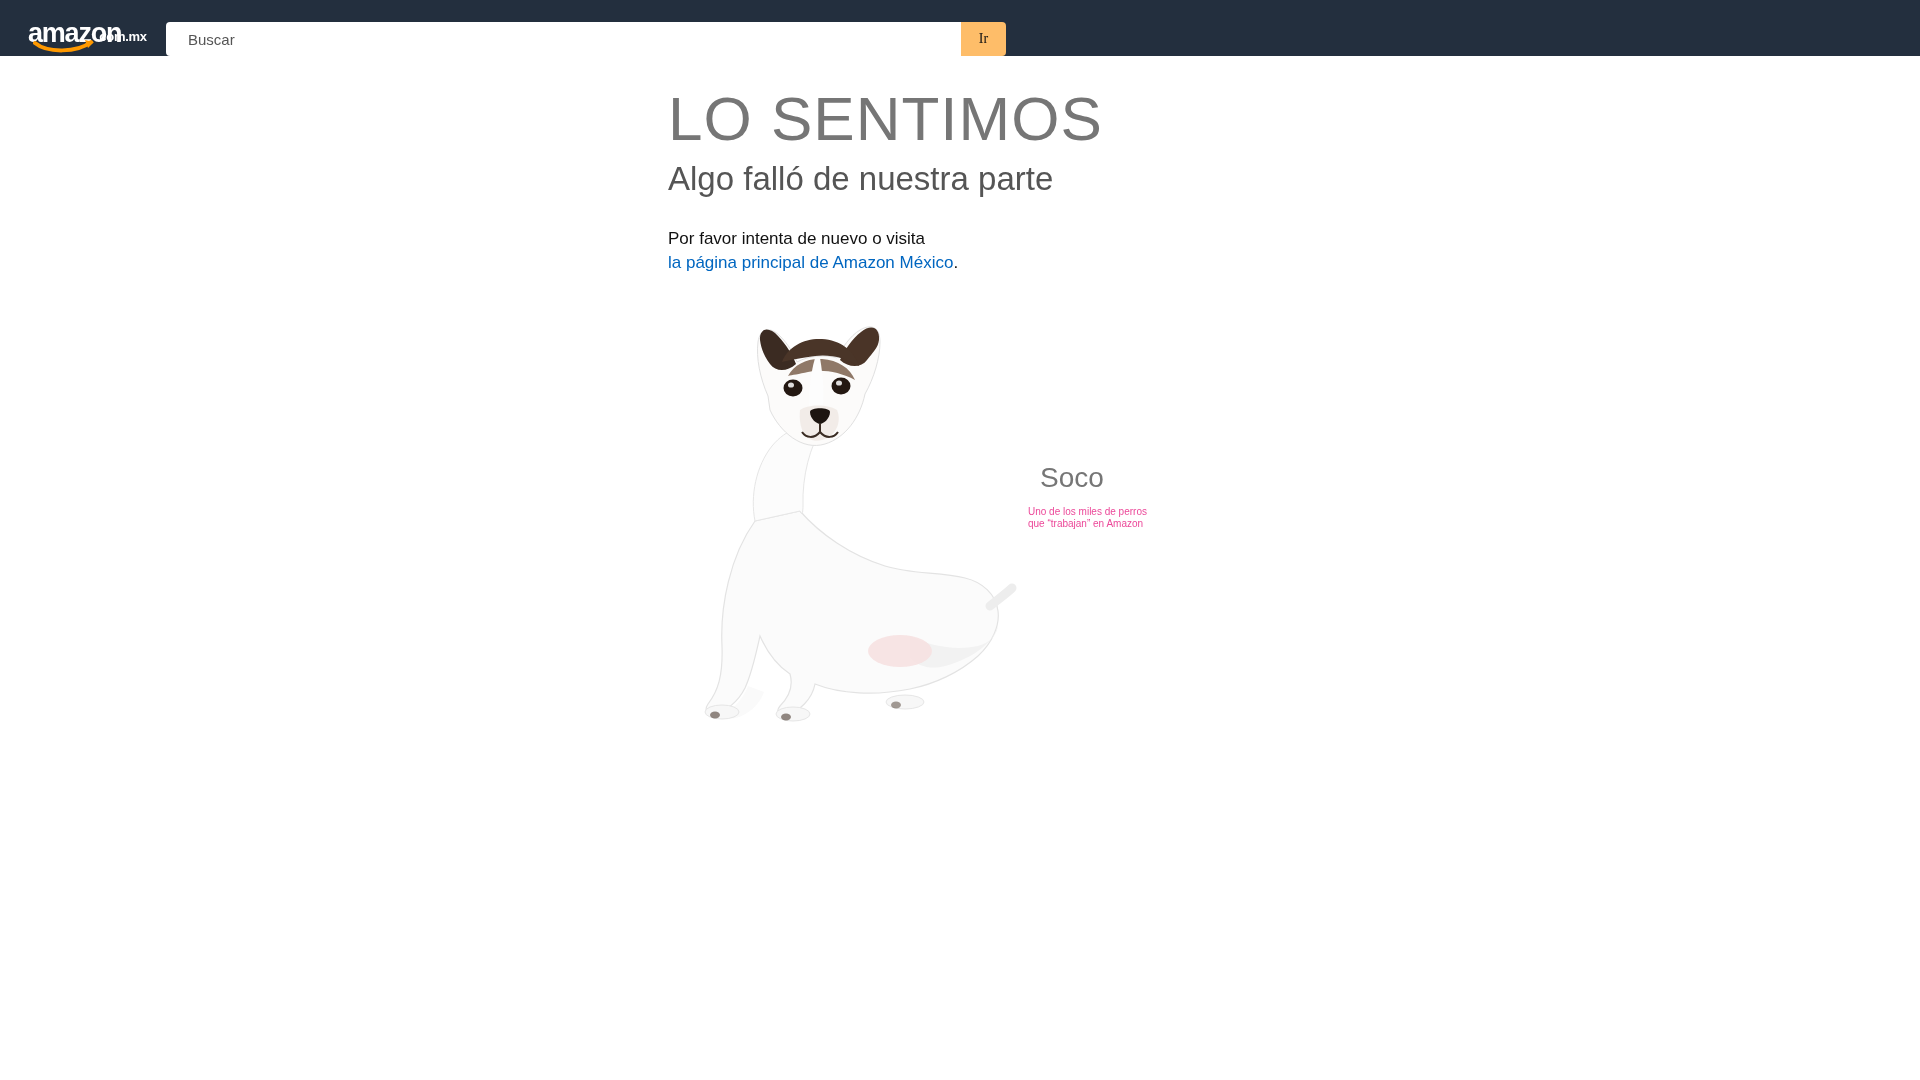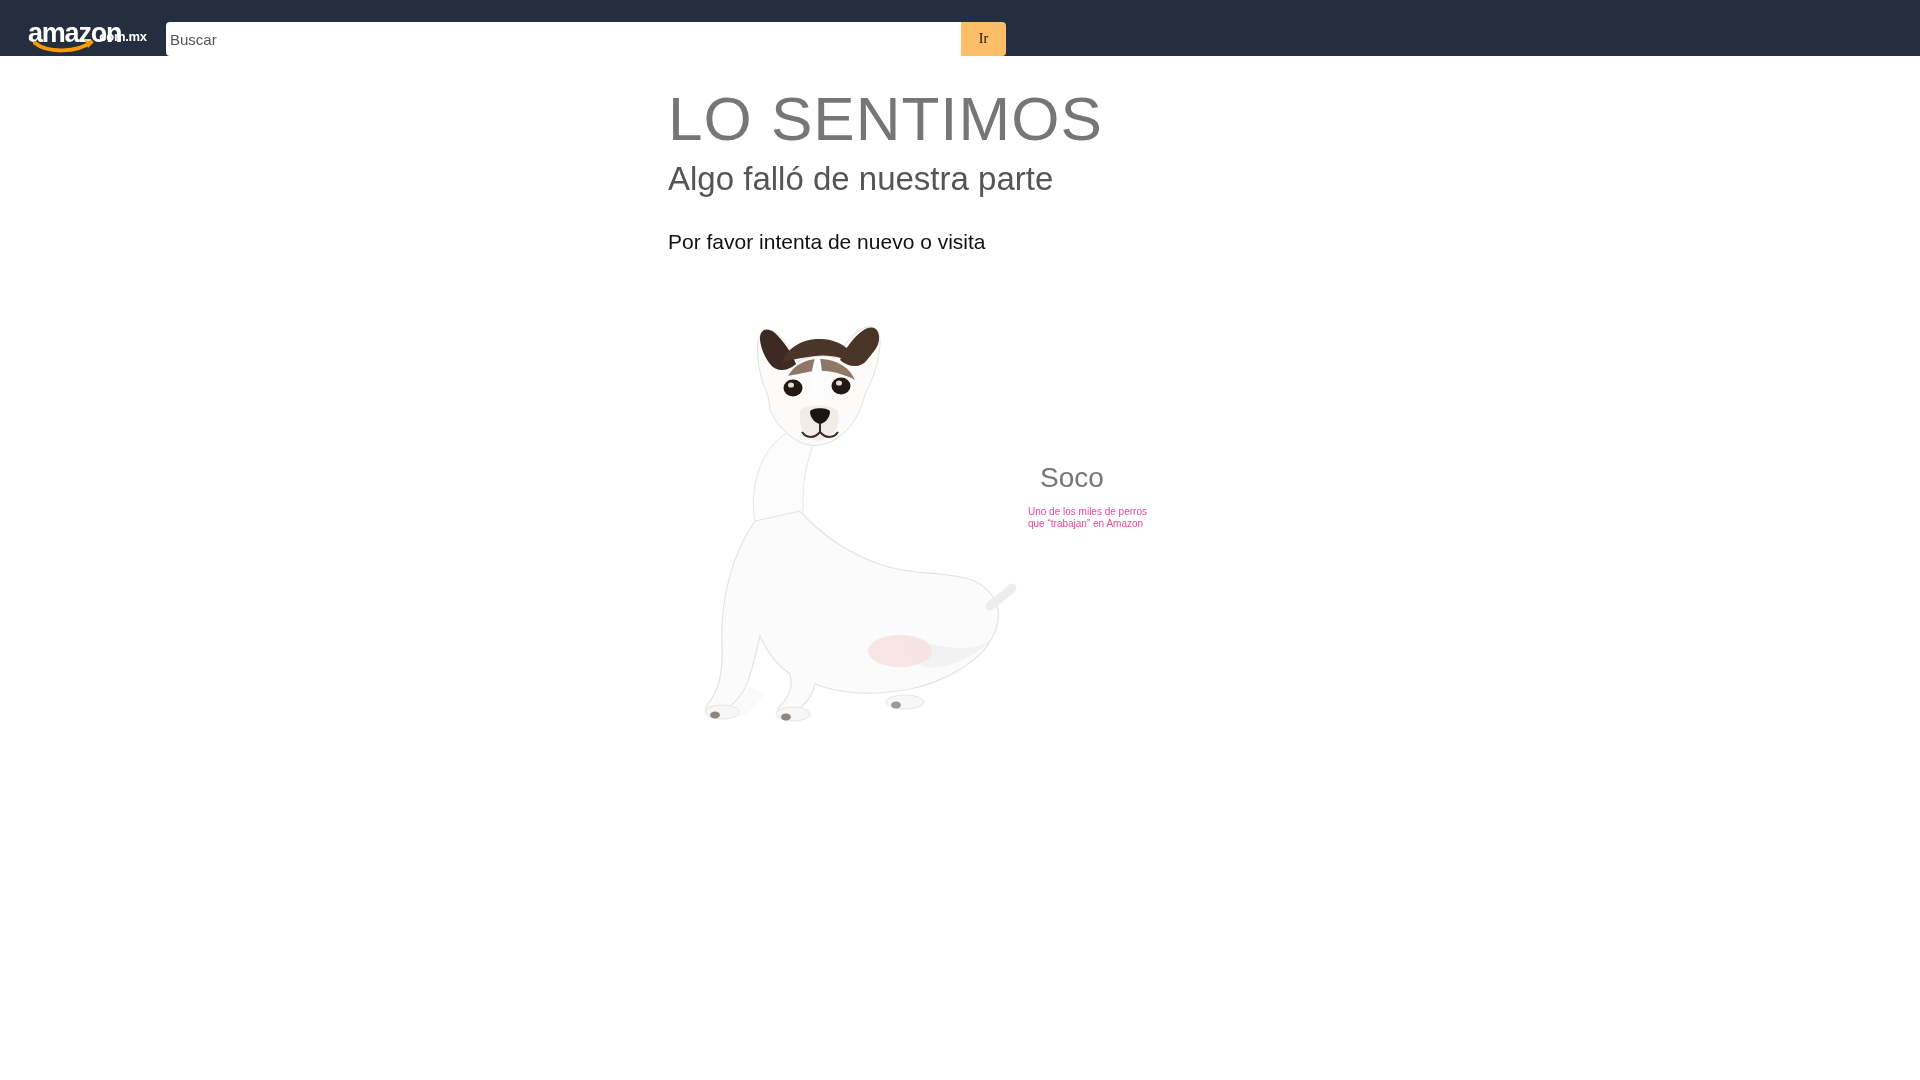--- a/index.html
+++ b/index.html
@@ -66,21 +66,21 @@
     width: 840px;
     border-radius: 4px;
     overflow: hidden;
     margin-left: 6px;
   }
   .search-input {
     flex: 1;
     border: none;
     outline: none;
     font-size: 15px;
-    padding: 0 4px;
+    padding: 0 22px;
     color: #111;
     font-family: "Liberation Sans", sans-serif;
     background: #ffffff;
   }
   .search-input::placeholder { color: #555; }
   .search-btn {
     width: 45px;
     background: #febd69;
     border: none;
     font-size: 14px;
@@ -112,21 +112,21 @@
   }
   .err-sub {
     font-size: 33px;
     font-weight: 300;
     color: #555555;
     margin: 8px 0 12px 0;
     line-height: 1.2;
   }
   .err-text {
     margin-top: 28px;
-    font-size: 21px;
+    font-size: 17px;
     color: #111111;
     line-height: 1.45;
   }
   .err-link {
     color: #0066c0;
     text-decoration: none;
     cursor: pointer;
   }
   .err-period { color: #111111; }
 
@@ -182,20 +182,23 @@
   </div>
 </div>
 
 <div class="content">
 
   <div class="err-block">
     <h1 class="err-title">LO SENTIMOS</h1>
     <h2 class="err-sub">Algo falló de nuestra parte</h2>
     <div class="err-text">
       <div>Por favor intenta de nuevo o visita</div>
+      <div>
+        <a class="err-link" href="#">la página principal de Amazon México</a><span class="err-period">.</span>
+      </div>
     </div>
   </div>
 
   <div class="dog-area">
     <svg class="dog-svg" width="440" height="430" viewBox="0 0 440 430">
 
       <path d="M95 215 C70 250, 60 300, 62 340 C63 370, 58 385, 48 398 C44 404, 47 410, 55 408 C66 405, 78 396, 85 382 C92 367, 96 348, 100 330
                C108 348, 118 360, 130 368 C134 382, 128 392, 120 400 C115 406, 119 412, 127 409 C139 405, 152 394, 155 378
                C180 388, 215 390, 250 383 C275 378, 300 366, 318 350 C332 337, 340 320, 338 305 C336 288, 322 276, 305 272
                C280 266, 250 268, 225 260 C190 249, 160 228, 140 205 Z" fill="#fbfbfb" stroke="#e3e3e3" stroke-width="1.2"></path>

